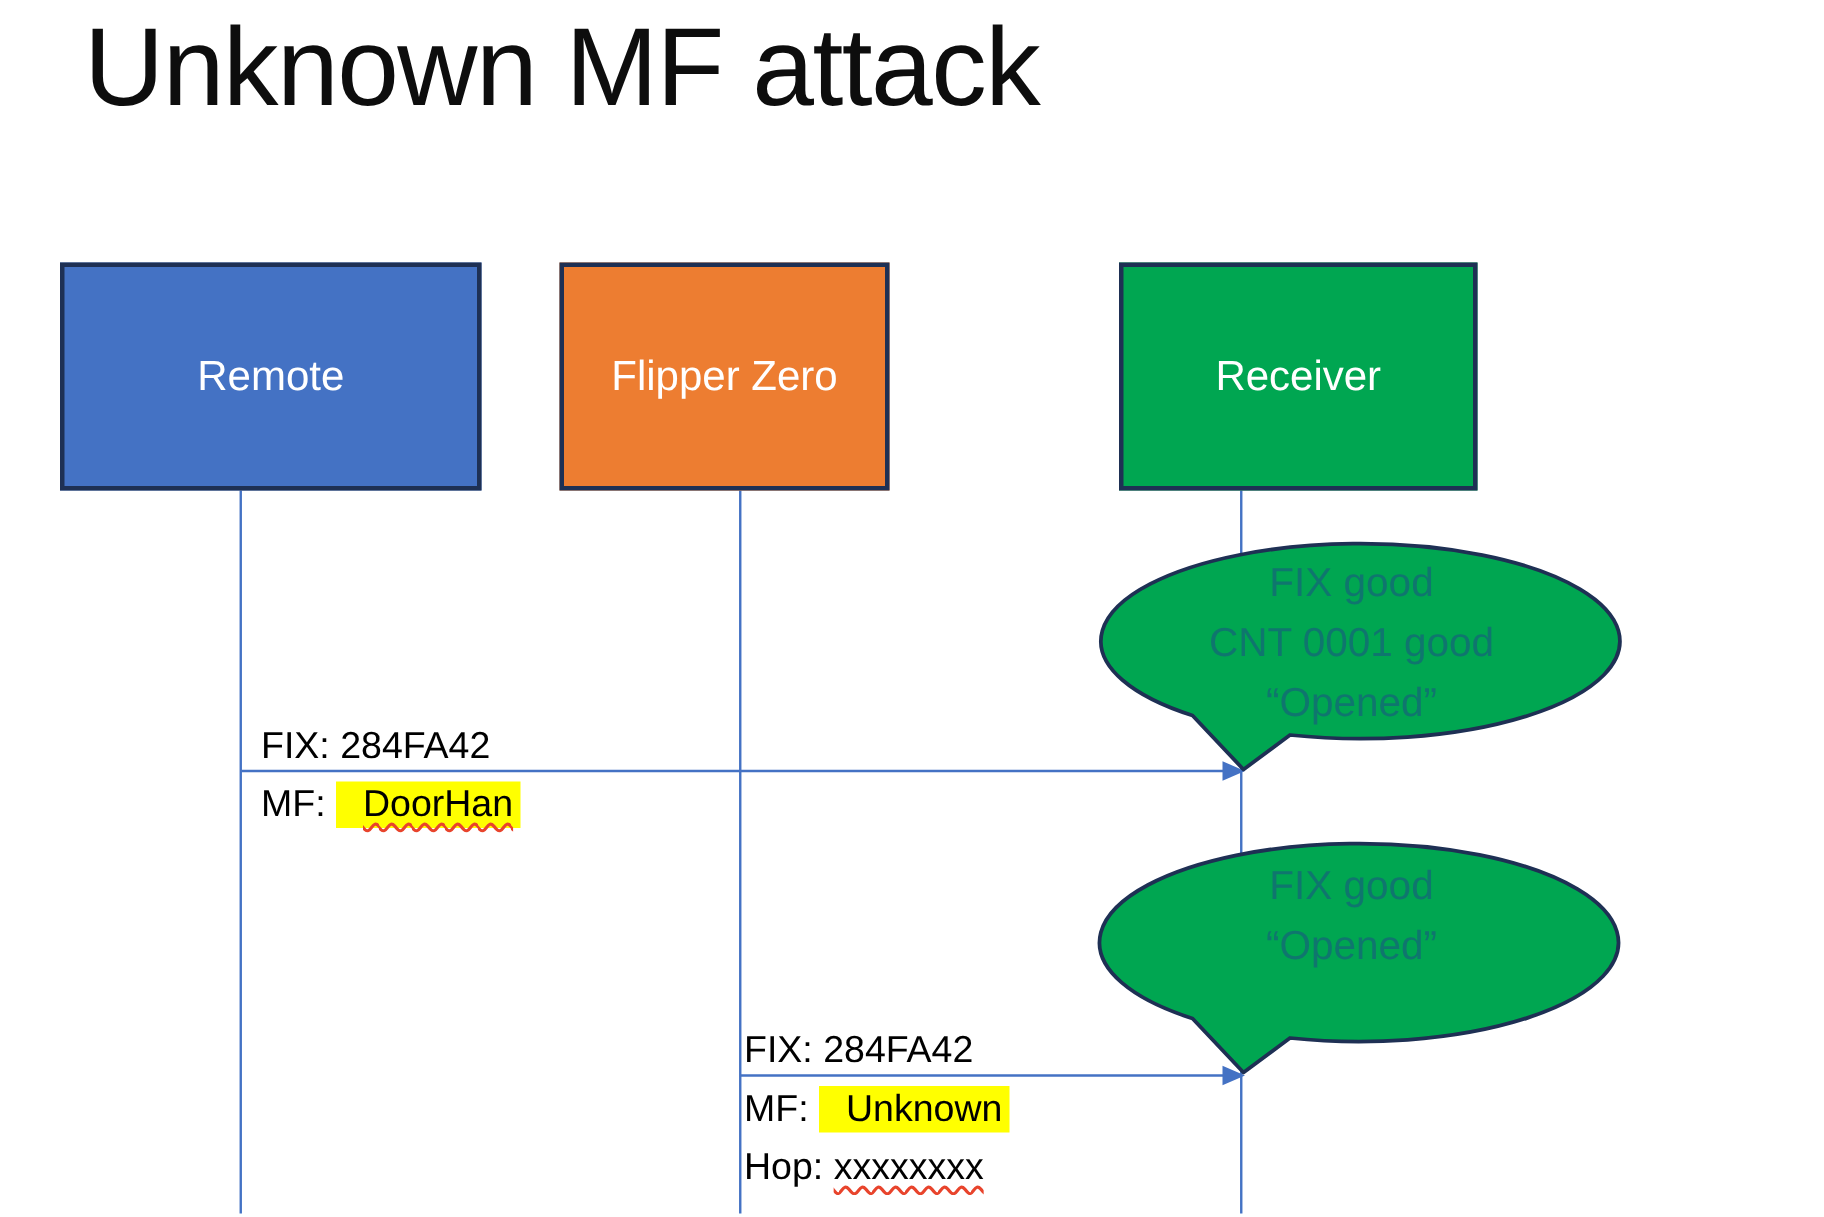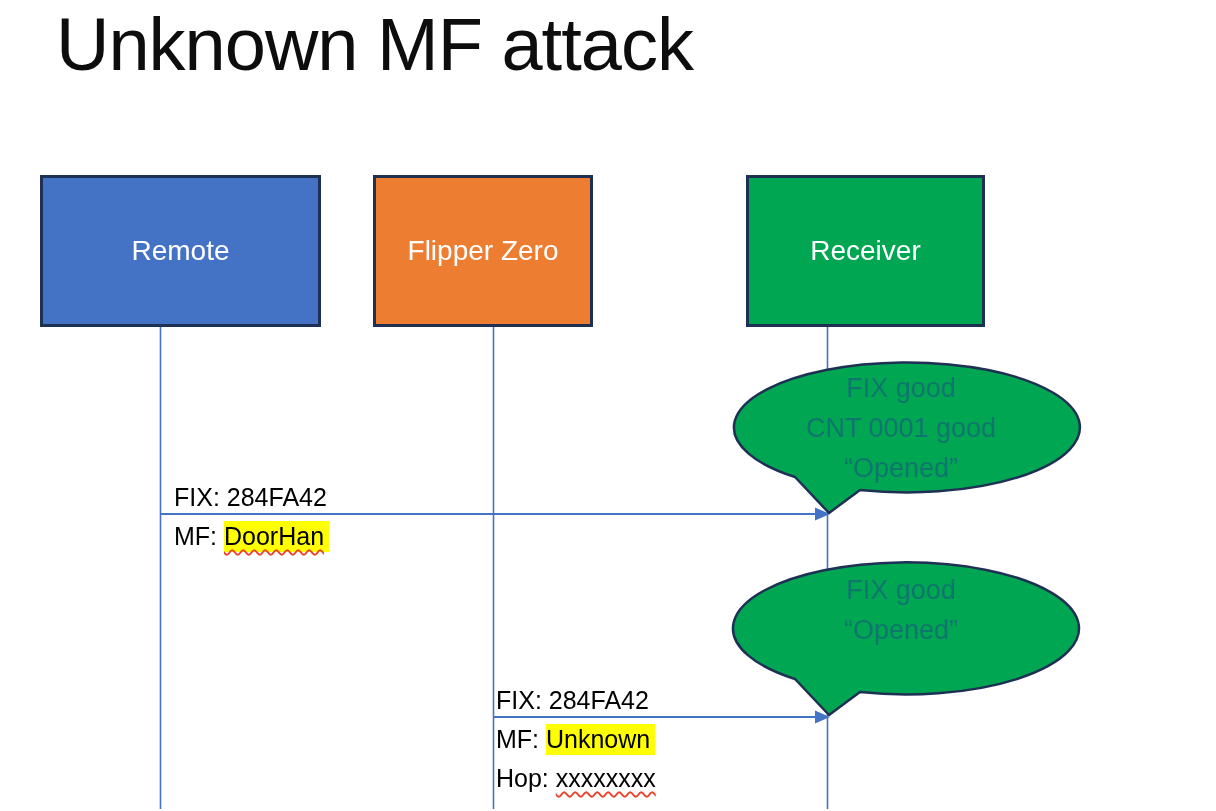--- a/index.html
+++ b/index.html
@@ -51,21 +51,21 @@
     font-size: 25px;
     color: #000000;
     line-height: 39px;
     white-space: nowrap;
   }
   .msg-1 { left: 174px; top: 478px; }
   .msg-2 { left: 496px; top: 681px; }
   mark.hl {
     background: #FFFF00;
     color: #000;
-    padding: 1px 5px 2px 0;
+    padding: 1px 5px 2px 18px;
   }
   .squiggle {
     text-decoration-line: underline;
     text-decoration-style: wavy;
     text-decoration-color: #E8442C;
     text-decoration-thickness: 1.5px;
     text-underline-offset: 4px;
   }
   .callout-text {
     position: absolute;

